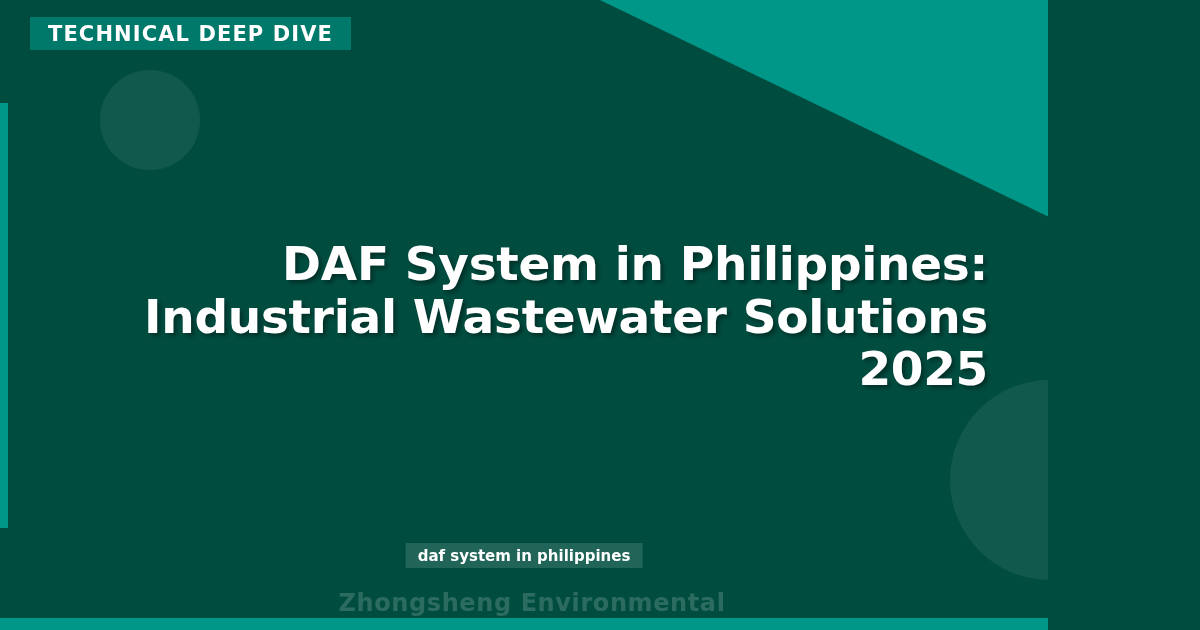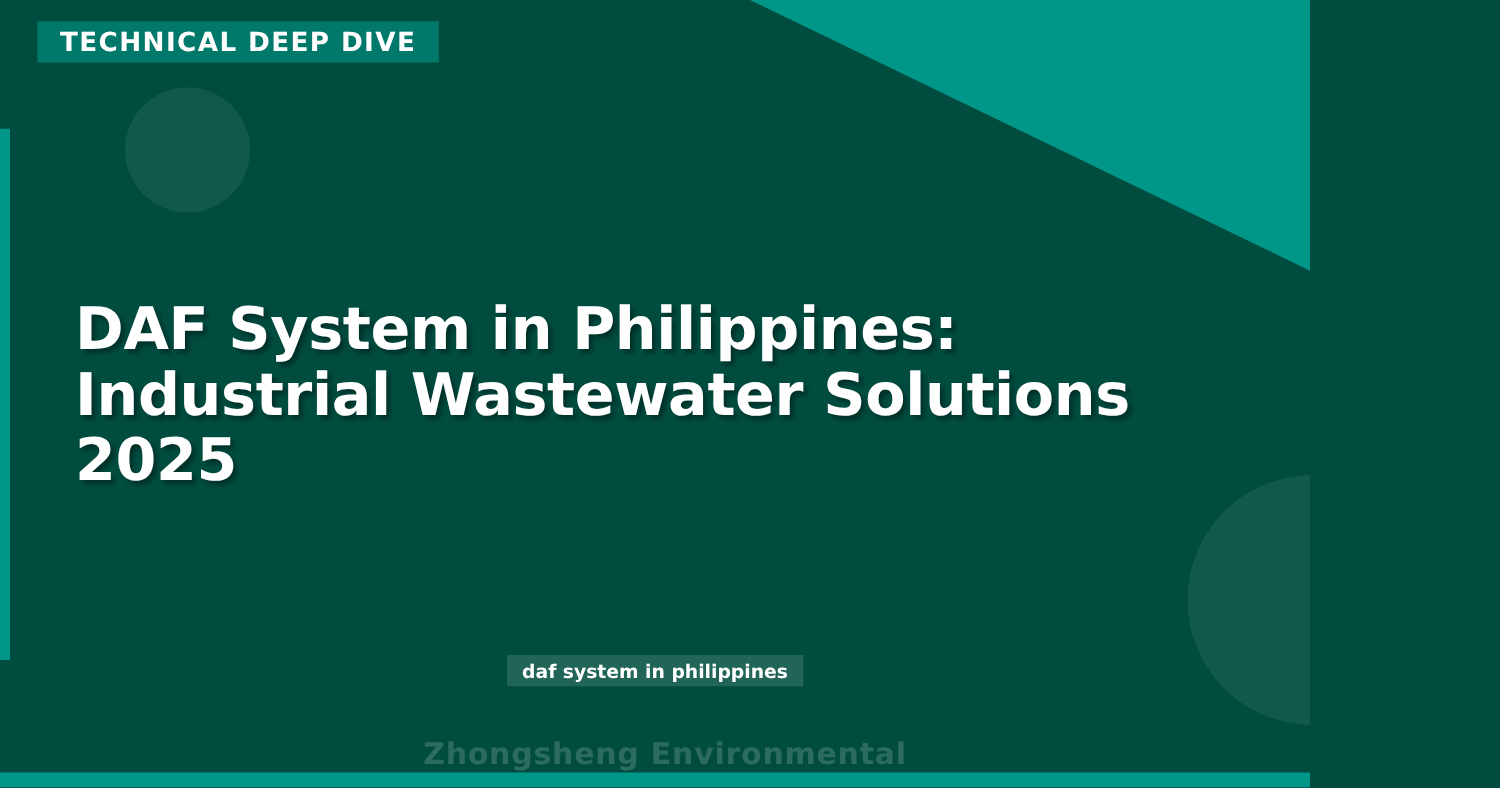--- a/index.html
+++ b/index.html
@@ -70,39 +70,39 @@
     white-space: nowrap;
     box-sizing: border-box;
   }
 
   
   .title-wrap {
     position: absolute;
     left: 60px;
     right: 60px;
     top: 238px;
-    text-align: left;
+    text-align: right;
   }
   .title {
     margin: 0;
     color: #ffffff;
     font-size: 47px;
     line-height: 1.12;
     font-weight: bold;
     letter-spacing: -0.3px;
     text-shadow: 3px 3px 4px rgba(0, 0, 0, 0.38);
     font-family: "DejaVu Sans", "Liberation Sans", sans-serif;
   }
 
   
   .keyword-chip {
     position: absolute;
     left: 50%;
     transform: translateX(-50%);
-    top: 524px;
+    top: 543px;
     height: 25px;
     padding: 0 12px;
     display: flex;
     align-items: center;
     background: rgba(255, 255, 255, 0.13);
     color: #ffffff;
     font-size: 15px;
     font-weight: bold;
     white-space: nowrap;
     box-sizing: border-box;

